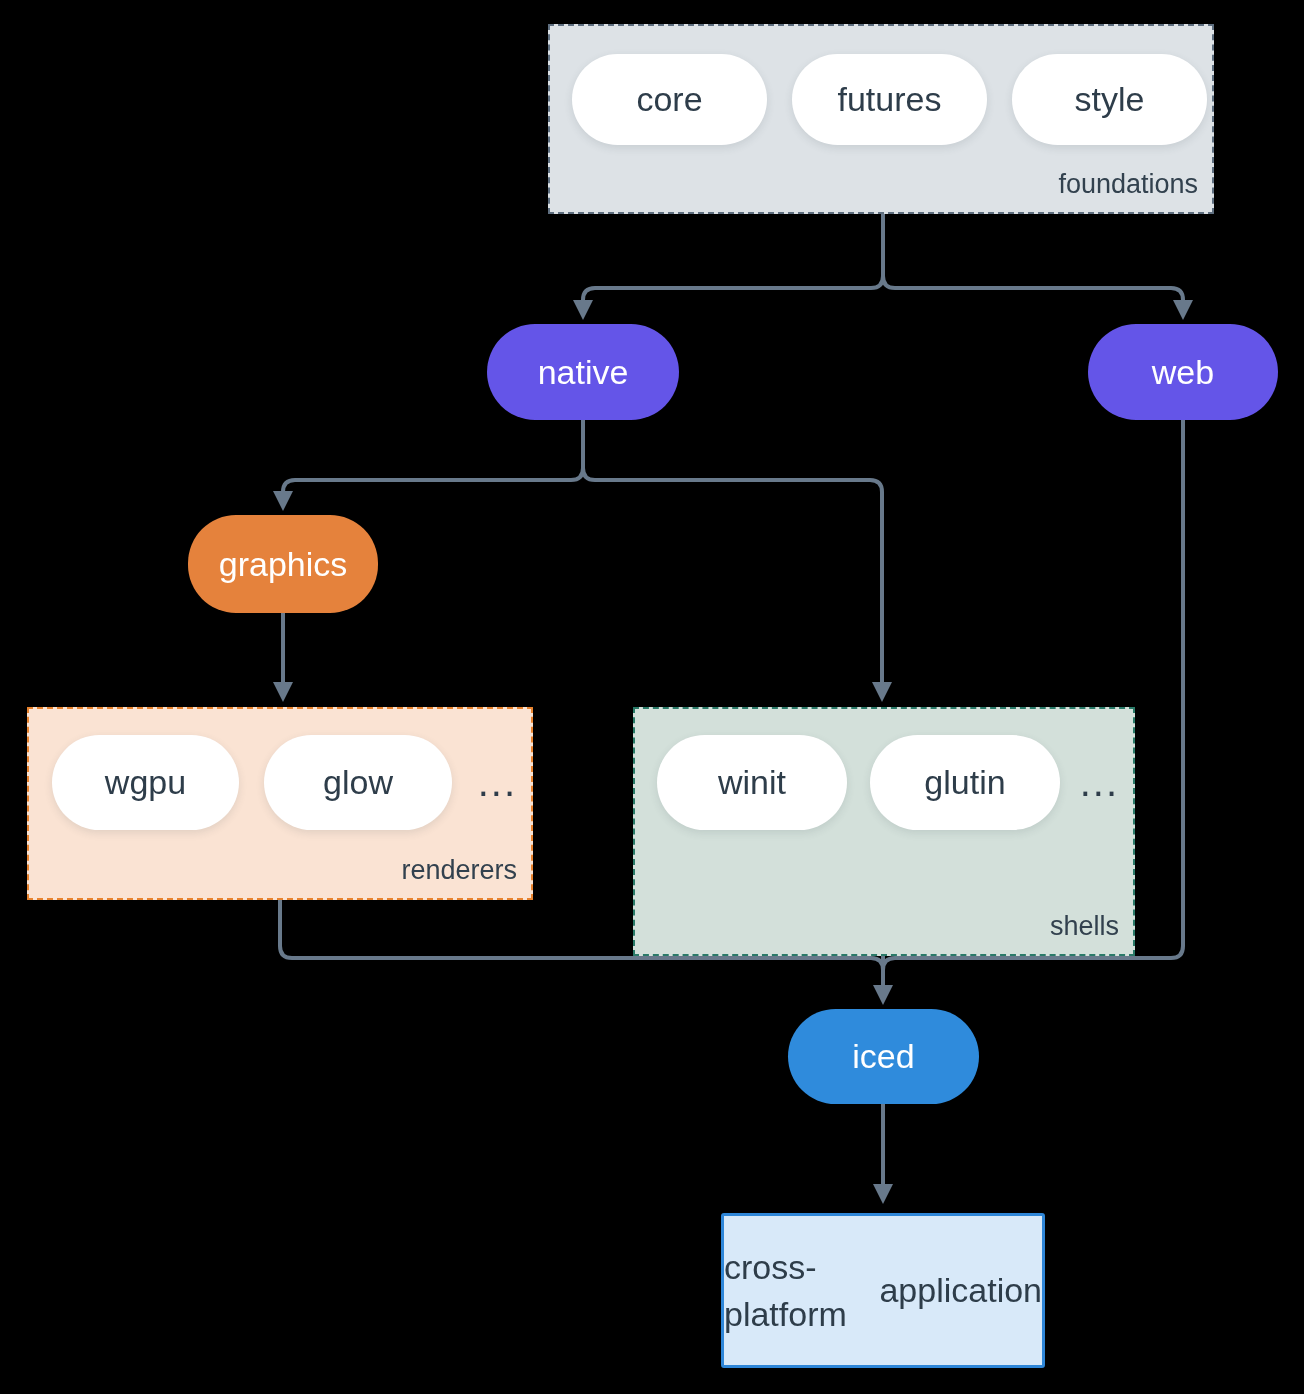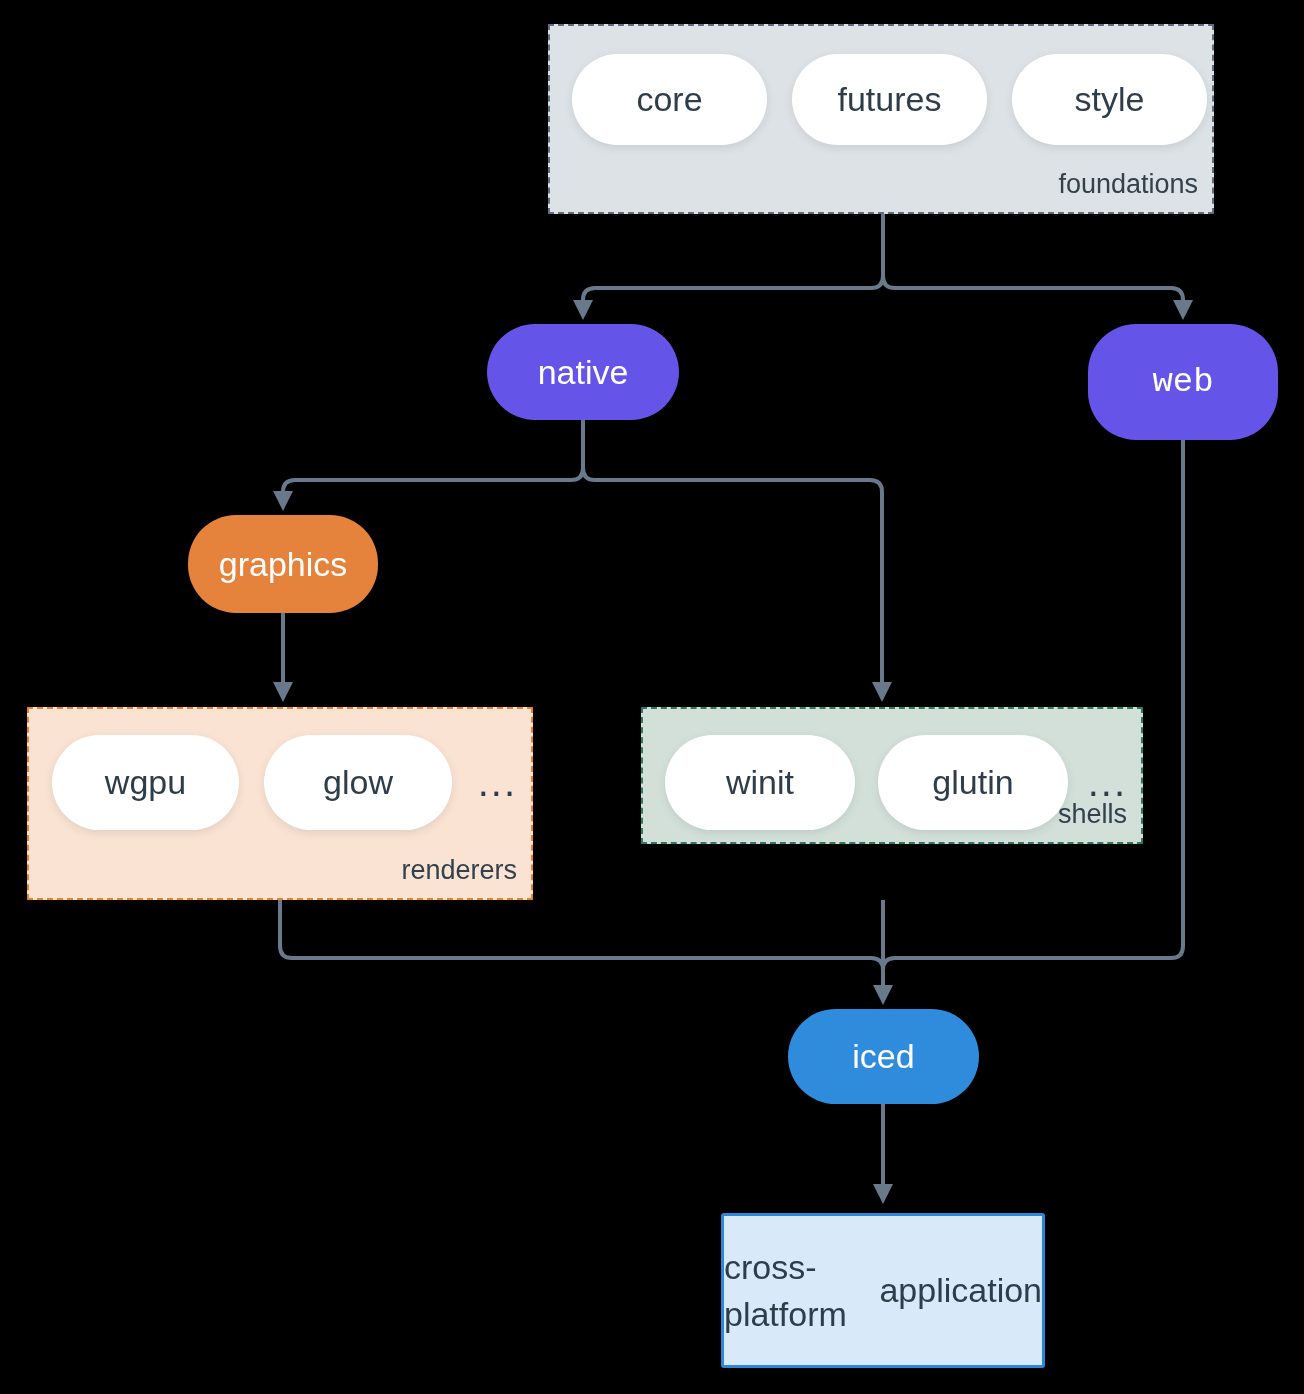--- a/index.html
+++ b/index.html
@@ -20,22 +20,22 @@
   }
   .group-foundations {
     left: 548px; top: 24px; width: 666px; height: 190px;
     background: #dde2e6; border: 2px dashed #5f6f80;
   }
   .group-renderers {
     left: 27px; top: 707px; width: 506px; height: 193px;
     background: #fae3d3; border: 2px dashed #e8832e;
   }
   .group-shells {
-    left: 633px; top: 707px; width: 502px; height: 137px;
-    background: #d3e0da; border: 2px dashed #2a7a68; margin-left: 8px;
+    left: 633px; top: 707px; width: 502px; height: 249px;
+    background: #d3e0da; border: 2px dashed #2a7a68;
   }
   .group-label {
     position: absolute; right: 14px; bottom: 12px;
     font-size: 27px; color: #32414e;
   }
 
   .pill {
     position: absolute;
     display: flex; align-items: center; justify-content: center;
     border-radius: 48px;
@@ -45,21 +45,21 @@
   }
   .pill-white {
     background: #ffffff; color: #2e3d4a;
     box-shadow: 0 3px 8px rgba(50,65,78,0.12);
   }
   .pill-purple { background: #6455e8; color: #ffffff; align-items: center; }
   .pill-orange { background: #e5823c; color: #ffffff; }
   .pill-blue   { background: #2f8bdc; color: #ffffff; }
 
   .node-native   { left: 487px;  top: 324px; width: 192px; height: 96px; }
-  .node-web      { left: 1088px; top: 324px; width: 190px; height: 116px; font-family: Liberation Mono, monospace; }
+  .node-web      { left: 1088px; top: 324px; width: 190px; height: 96px; }
   .node-graphics { left: 188px;  top: 515px; width: 190px; height: 98px; }
   .node-iced     { left: 788px;  top: 1009px; width: 191px; height: 95px; }
 
   .ellipsis {
     position: absolute; right: 14px; top: 26px; height: 95px;
     display: flex; align-items: center;
     font-size: 40px; color: #2e3d4a; letter-spacing: 2px;
   }
 
   .app-box {

